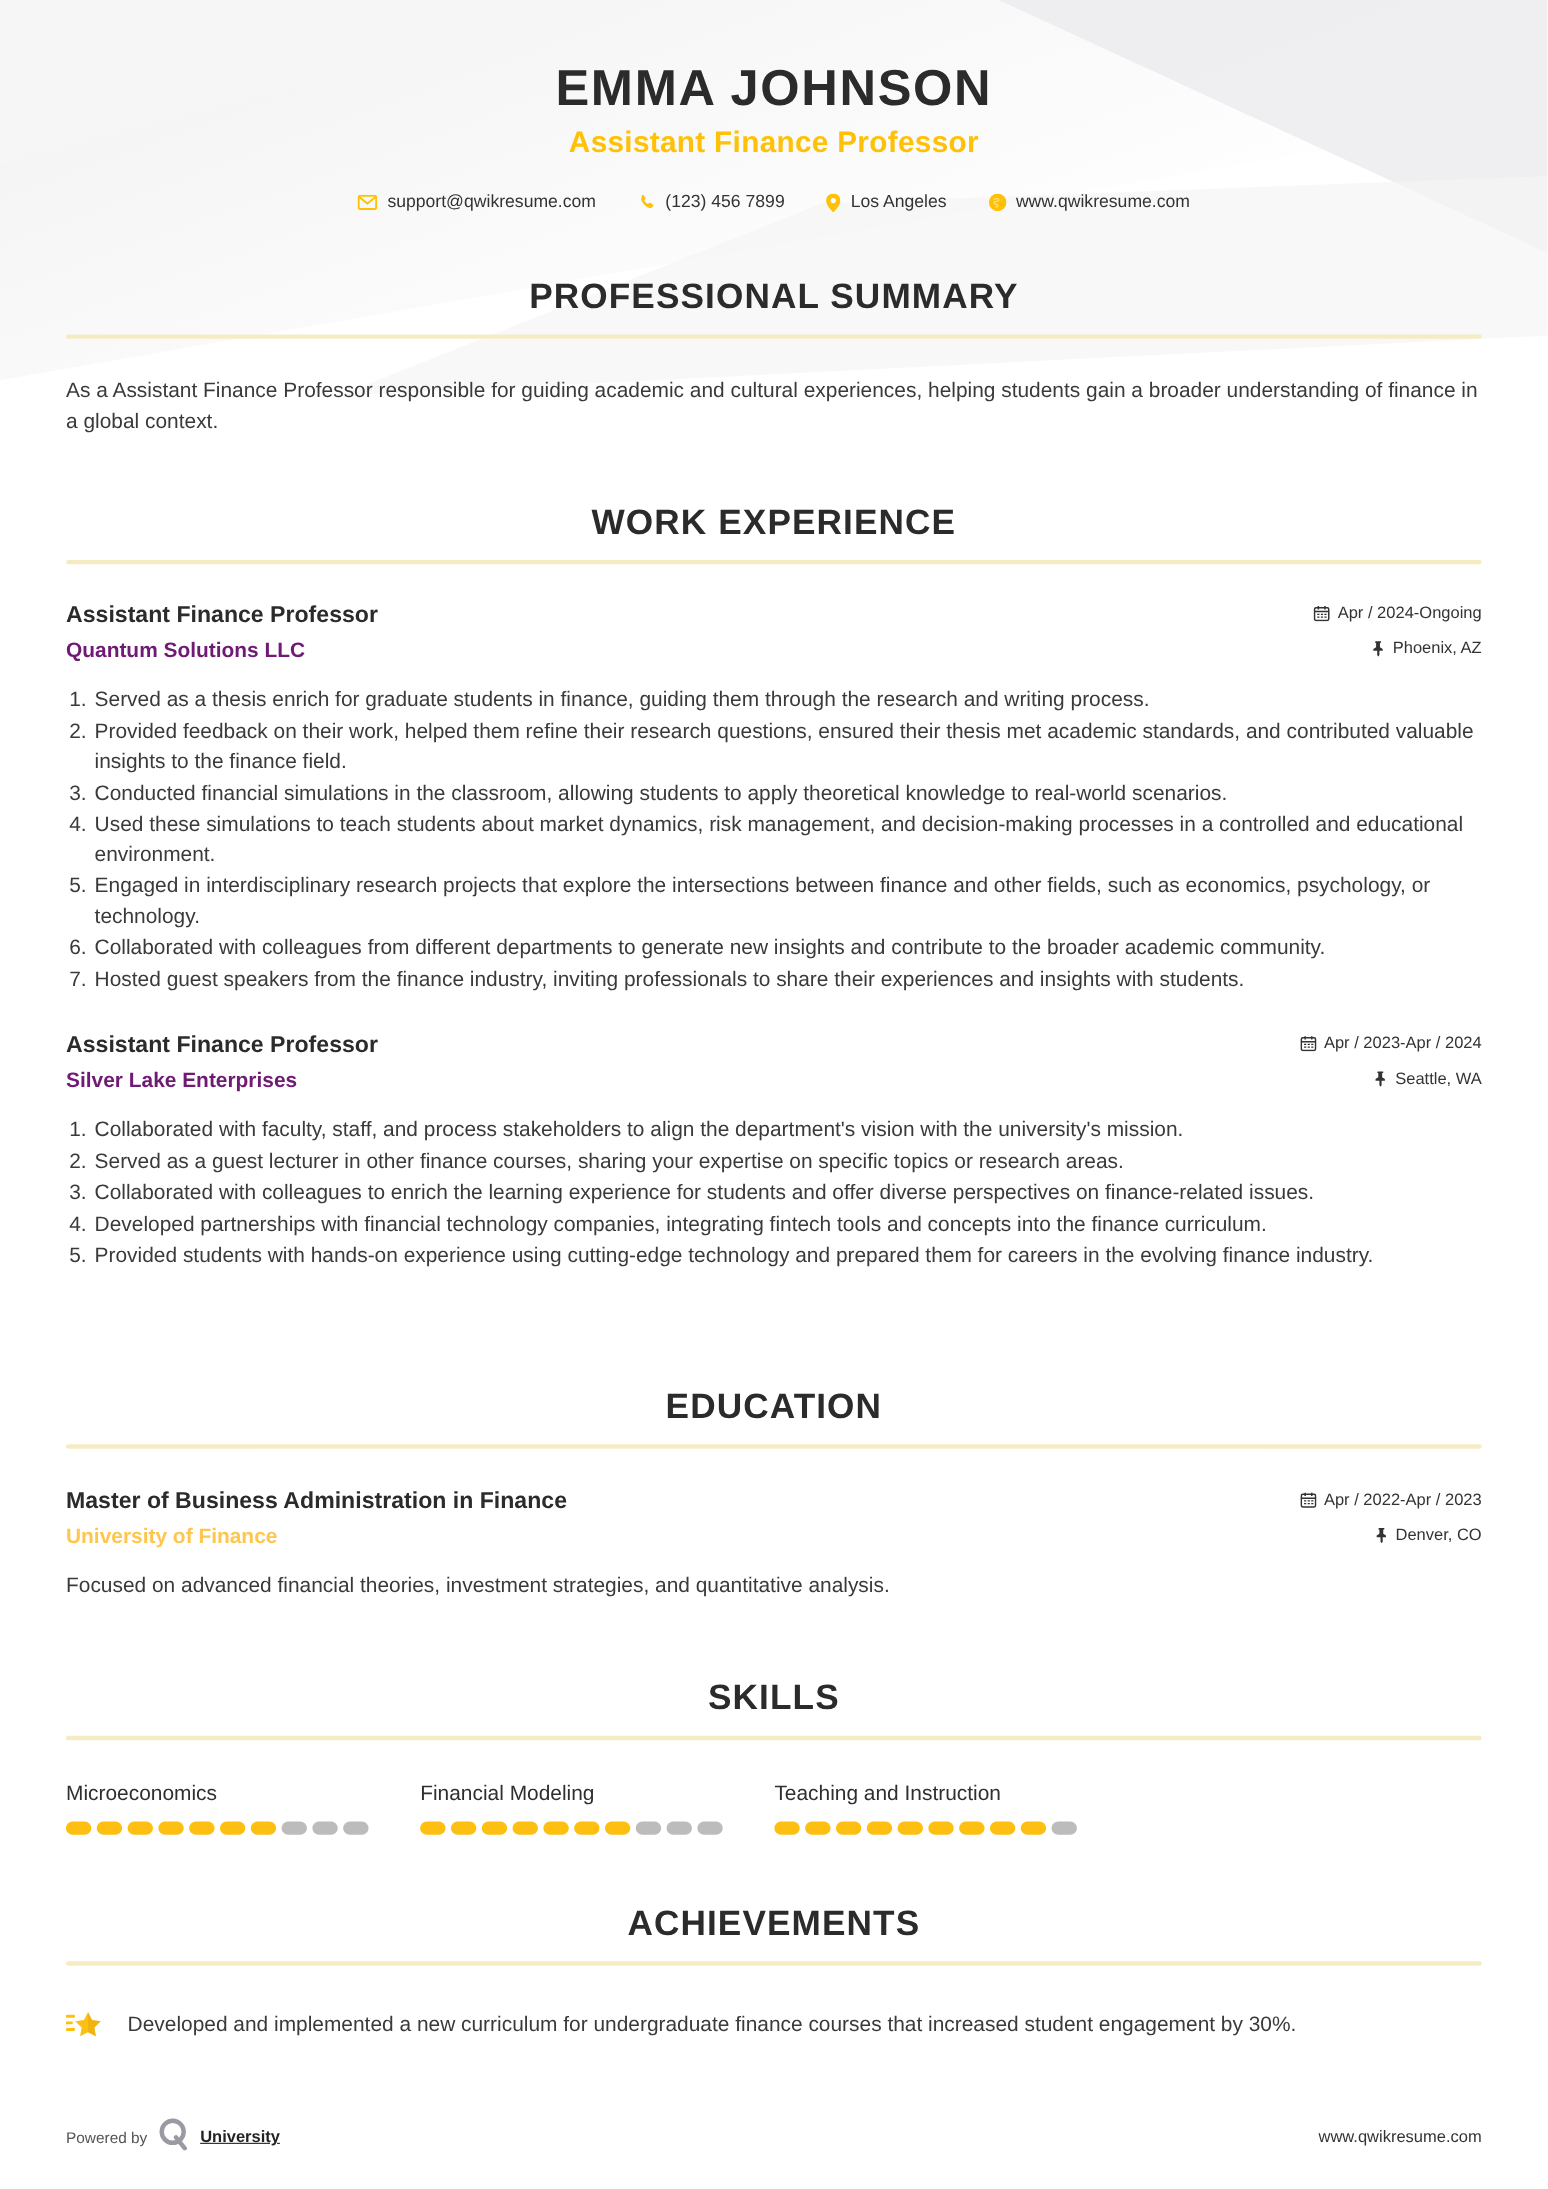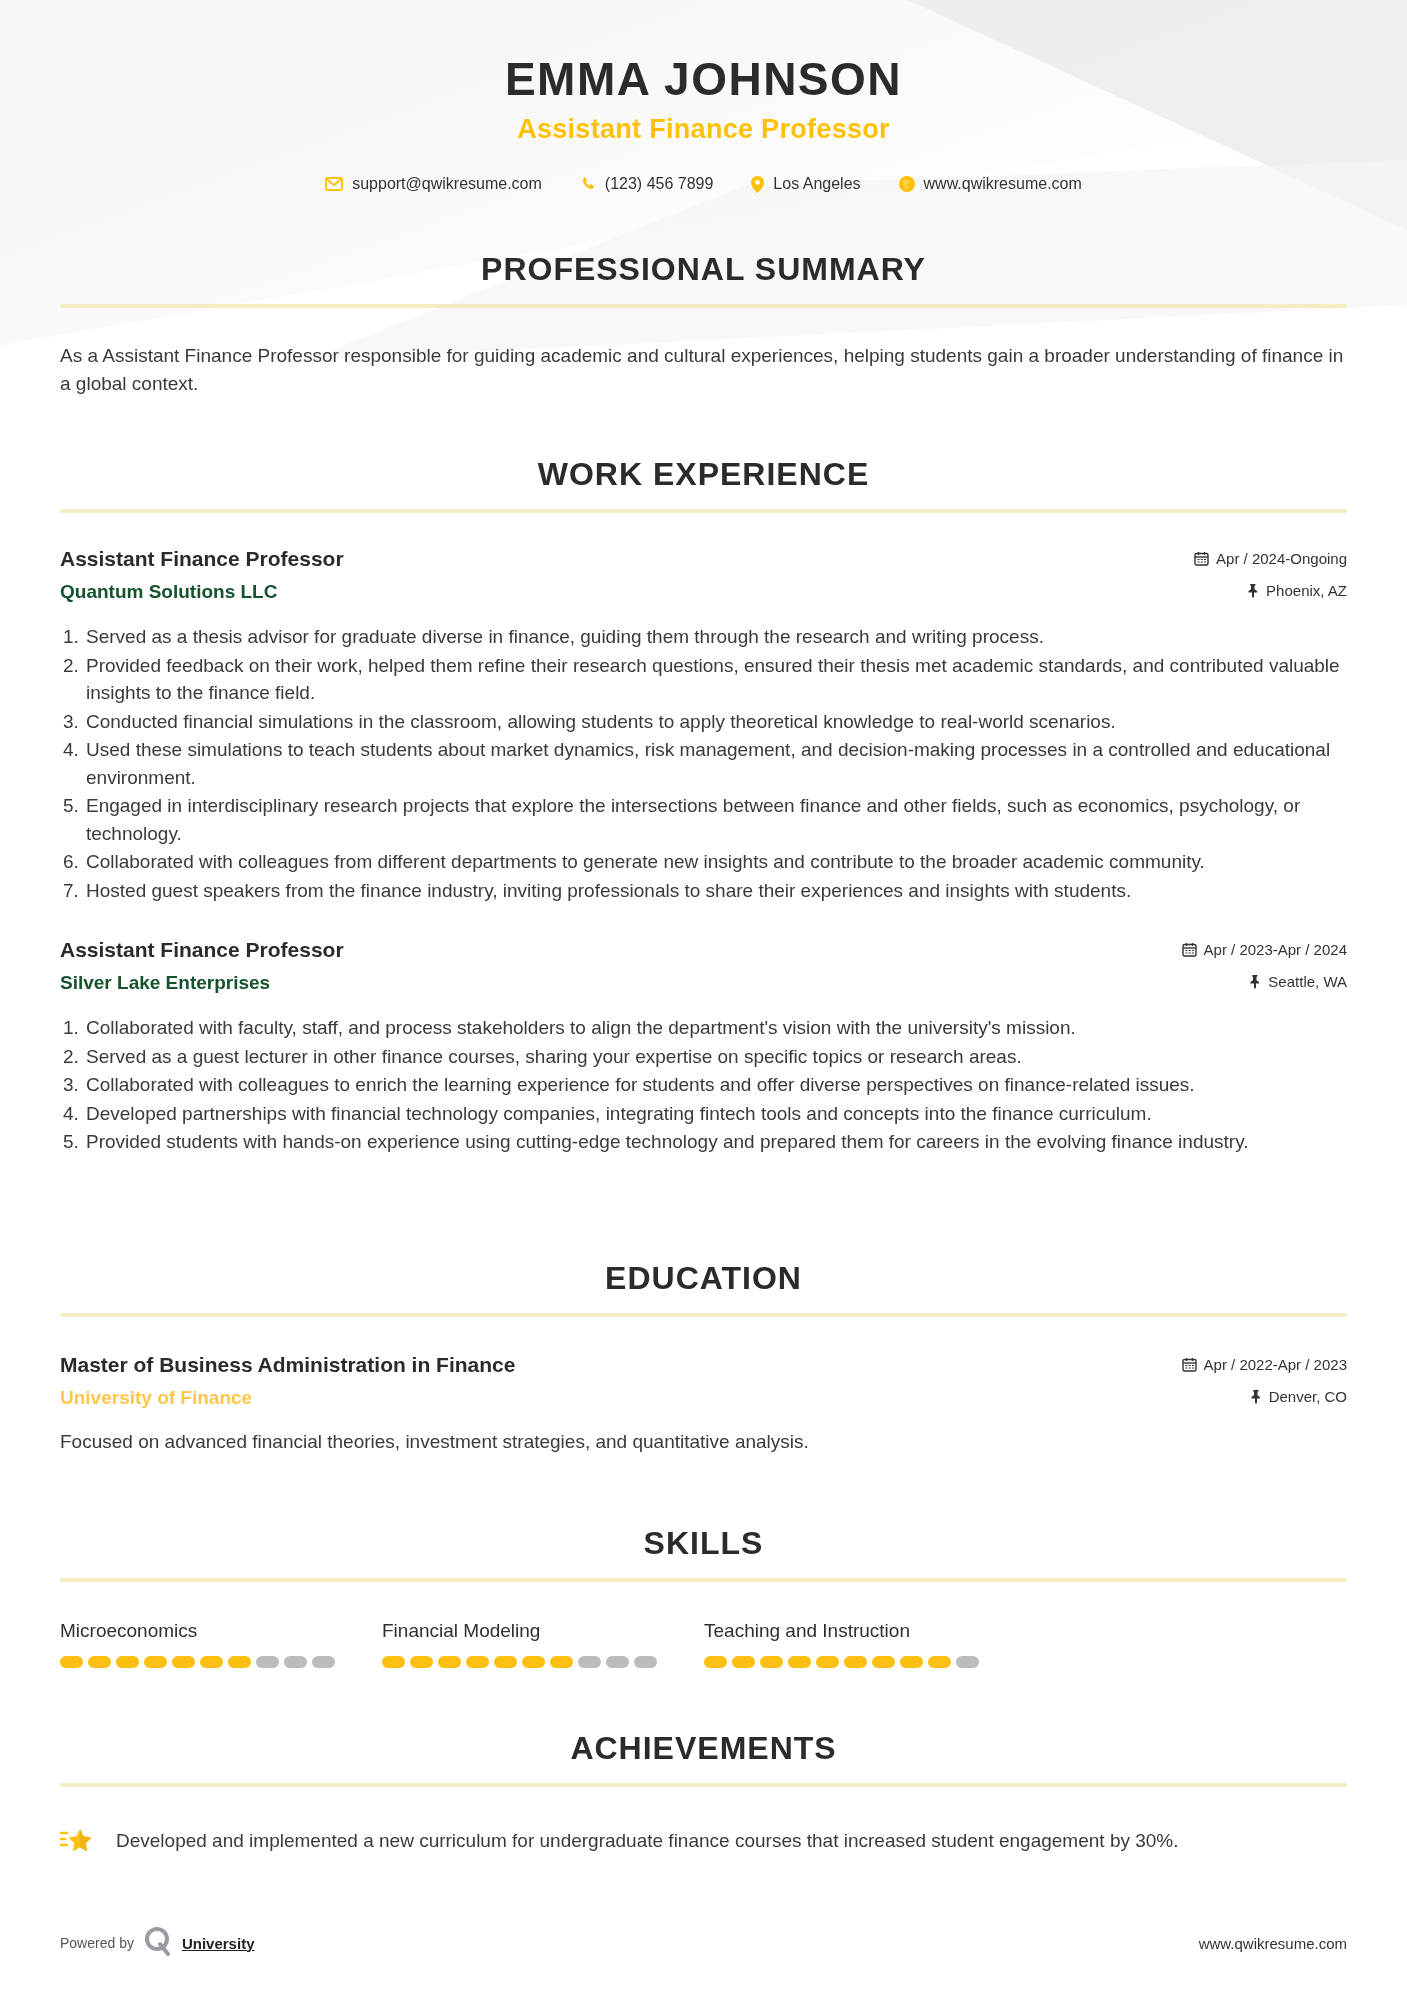--- a/index.html
+++ b/index.html
@@ -34,21 +34,21 @@
   .section-heading { text-align:center; font-size:32px; font-weight:700; letter-spacing:1px; color:#2b2b2b; }
   .section-divider { height:4px; border-radius:2px; background:#f6ecc3; margin-top:16px; }
 
   .summary-section { margin-top:58px; }
   .summary-text { margin-top:34px; font-size:19px; line-height:28px; color:#3a3a3a; }
 
   .experience-section { margin-top:58px; }
   .job { margin-top:34px; }
   .job-row { display:flex; justify-content:space-between; align-items:baseline; }
   .job-name { font-size:21px; font-weight:700; color:#2b2b2b; }
-  .job-company { font-size:19px; font-weight:700; color:#14532d; margin-top:10px; }
+  .job-company { font-size:19px; font-weight:700; color:#701a75; margin-top:10px; }
   .meta { display:flex; align-items:center; gap:7px; font-size:15px; color:#333; white-space:nowrap; }
   .meta svg { display:block; }
   .job-bullets { margin-top:20px; padding-left:24px; font-size:19px; line-height:27.5px; color:#3a3a3a; }
   .job-bullets li { padding-left:2px; margin-bottom:1px; }
 
   .education-section { margin-top:104px; }
   .edu-body { margin-top:36px; }
   .edu-degree { font-size:21px; font-weight:700; color:#2b2b2b; }
   .edu-school { font-size:19px; font-weight:700; color:#ffc64d; margin-top:10px; }
   .edu-desc { margin-top:22px; font-size:19px; color:#3a3a3a; }
@@ -160,21 +160,21 @@
           <div class="meta">
             <span>
               <svg width="12" height="15" viewBox="0 0 12 15">
                   <path d="M3.5 1h5v1.2l-1 .5v3.6l2.5 1.7v1.5H7v4L6 15l-1-1.5v-4H1.5V8l2.5-1.7V2.7l-1-.5z" fill="#333"></path>
                 </svg>
             </span>
             <span>Phoenix, AZ</span>
           </div>
         </div>
         <ol class="job-bullets">
-          <li>Served as a thesis advisor for graduate diverse in finance, guiding them through the research and writing process.</li>
+          <li>Served as a thesis enrich for graduate students in finance, guiding them through the research and writing process.</li>
           <li>Provided feedback on their work, helped them refine their research questions, ensured their thesis met academic standards, and contributed valuable insights to the finance field.</li>
           <li>Conducted financial simulations in the classroom, allowing students to apply theoretical knowledge to real-world scenarios.</li>
           <li>Used these simulations to teach students about market dynamics, risk management, and decision-making processes in a controlled and educational environment.</li>
           <li>Engaged in interdisciplinary research projects that explore the intersections between finance and other fields, such as economics, psychology, or technology.</li>
           <li>Collaborated with colleagues from different departments to generate new insights and contribute to the broader academic community.</li>
           <li>Hosted guest speakers from the finance industry, inviting professionals to share their experiences and insights with students.</li>
         </ol>
       </div>
 
       <div class="job">

